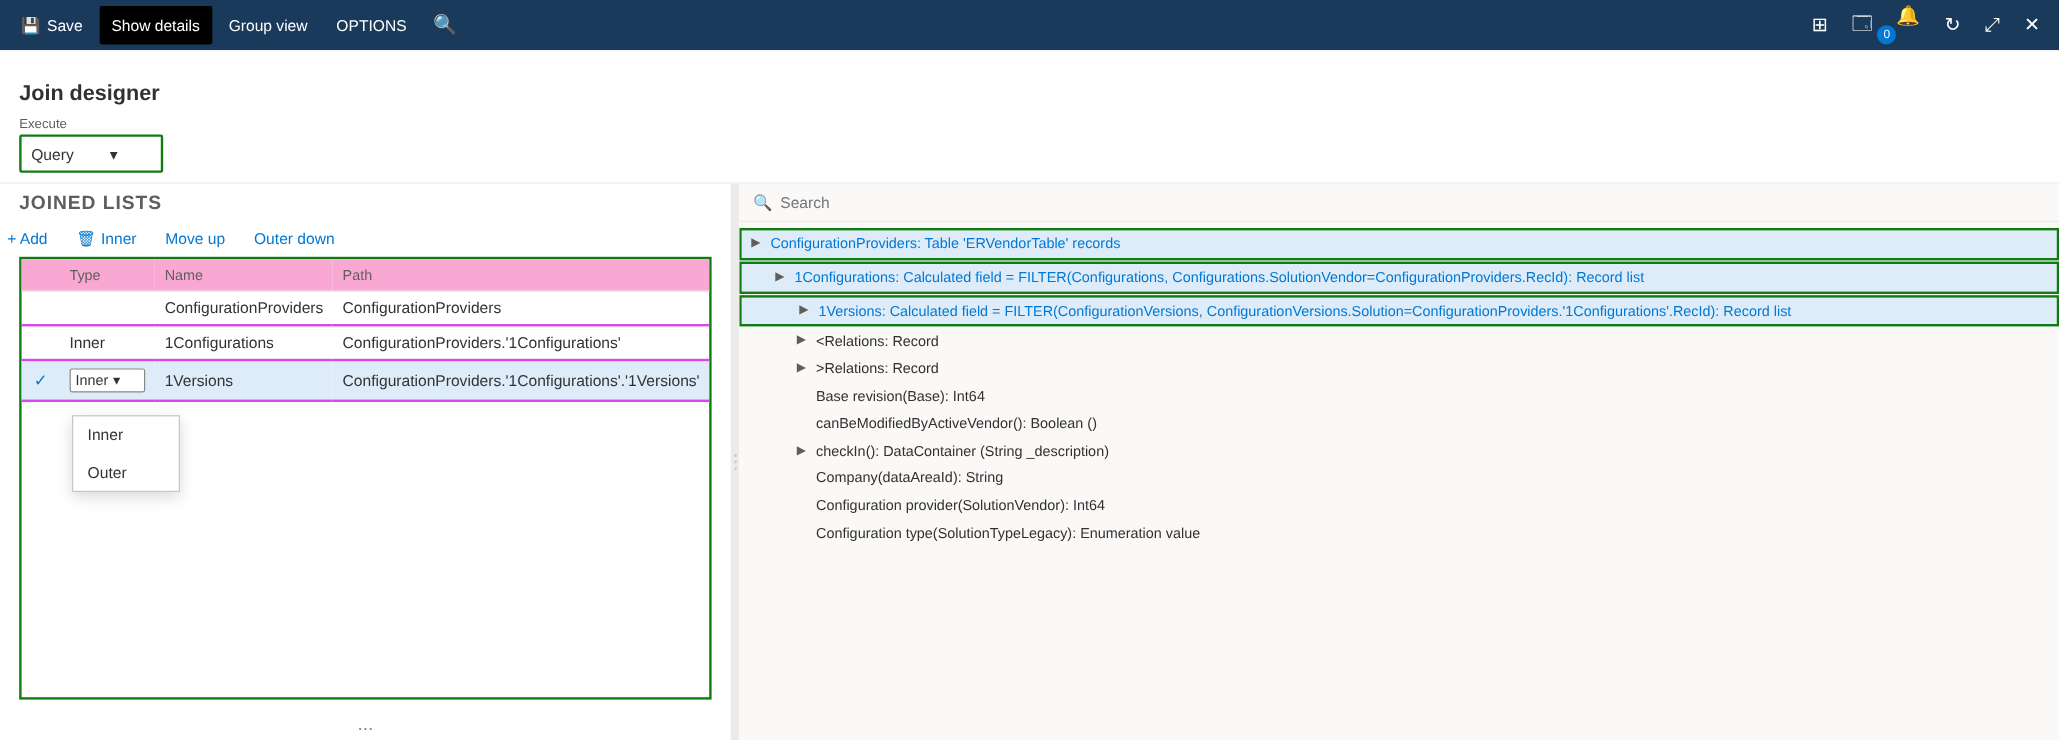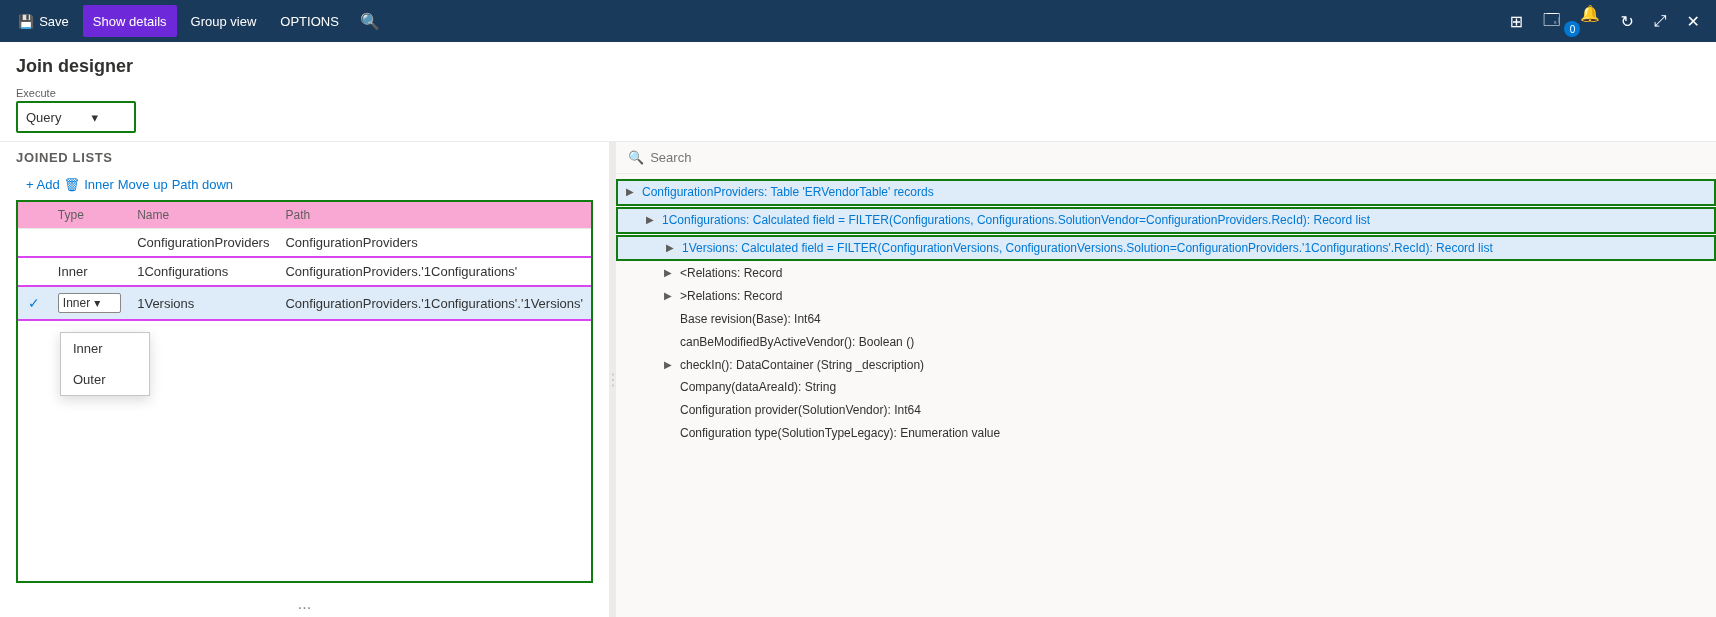--- a/index.html
+++ b/index.html
@@ -21,21 +21,21 @@
       padding: 4px 10px;
       font-size: 13px;
       cursor: pointer;
       display: flex;
       align-items: center;
       gap: 5px;
       height: 32px;
       border-radius: 2px;
     }
     .toolbar-btn.active {
-      background: #6d28d9;
+      background: #000000;
     }
     .toolbar-spacer { flex: 1; }
     .toolbar-icon-btn {
       color: #fff;
       background: transparent;
       border: none;
       font-size: 16px;
       cursor: pointer;
       padding: 4px 8px;
       height: 32px;
@@ -61,21 +61,21 @@
 
     
     .main-content {
       display: flex;
       flex-direction: column;
       height: calc(617px - 42px);
       background: #fff;
     }
 
     .page-header {
-      padding: 14px 16px 8px 16px;
+      padding: 25px 16px 8px 16px;
       background: #fff;
       border-bottom: 1px solid #edebe9;
     }
     .page-title {
       font-size: 18px;
       font-weight: 600;
       color: #323130;
       margin-bottom: 10px;
     }
 
@@ -112,32 +112,32 @@
       width: 610px;
       min-width: 610px;
       background: #fff;
       display: flex;
       flex-direction: column;
       border-right: 1px solid #edebe9;
     }
 
     .joined-lists-header {
       padding: 8px 16px 4px 16px;
-      font-size: 13px;
+      font-size: 16px;
       font-weight: 600;
       color: #605e5c;
       letter-spacing: 0.05em;
       text-transform: uppercase;
     }
 
     .action-bar {
       display: flex;
       align-items: center;
-      padding: 4px 24px;
-      gap: 0;
+      padding: 4px 4px;
+      gap: 20px;
     }
     .action-btn {
       background: transparent;
       border: none;
       color: #0078d4;
       font-size: 13px;
       cursor: pointer;
       display: flex;
       align-items: center;
       gap: 4px;
@@ -336,21 +336,21 @@
 
     <div class="left-panel">
       <div class="joined-lists-header">JOINED LISTS</div>
       <div class="action-bar">
         <button class="action-btn">+ Add</button>
         <button class="action-btn">
           <span>🗑</span>
           <span>Inner</span>
         </button>
         <button class="action-btn">Move up</button>
-        <button class="action-btn">Path down</button>
+        <button class="action-btn">Outer down</button>
       </div>
 
       <div class="table-container">
         <table>
           <thead>
             <tr>
               <th class="checkbox-cell"></th>
               <th class="type-cell">Type</th>
               <th class="name-cell">Name</th>
               <th>Path</th>

